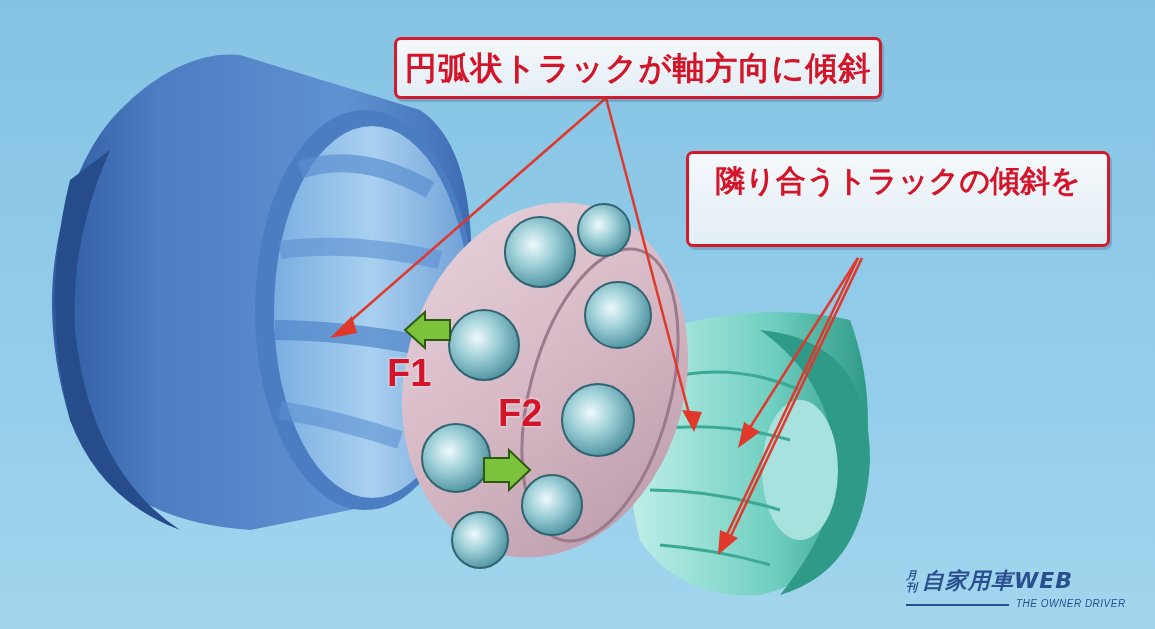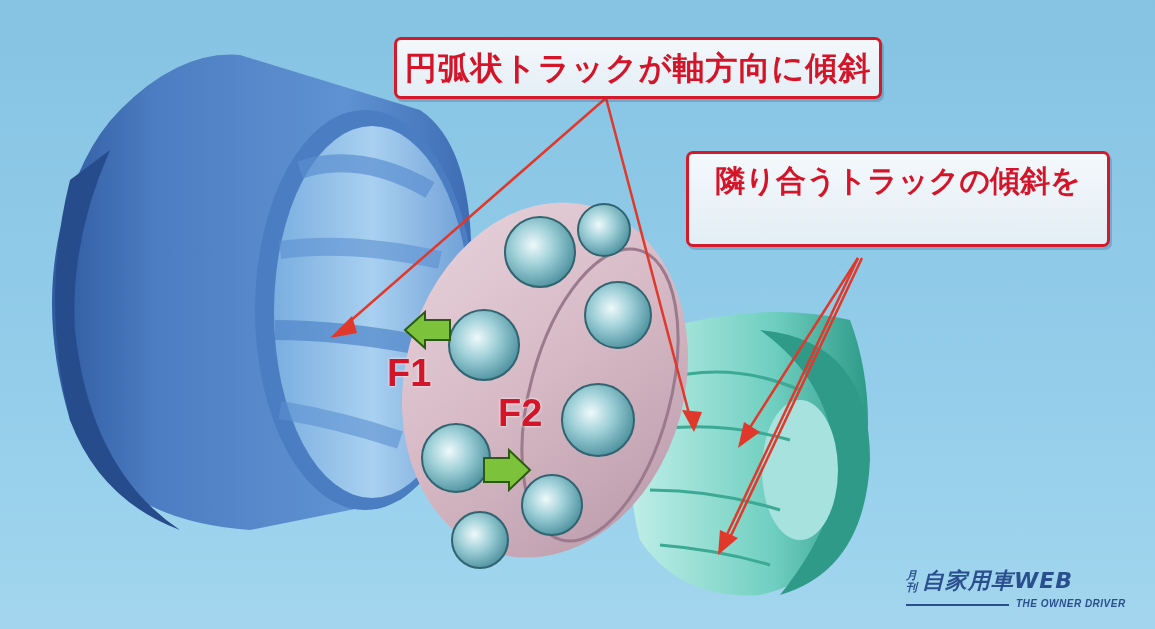--- a/index.html
+++ b/index.html
@@ -10,21 +10,21 @@
   .callout-1 { left: 394px; top: 37px; width: 482px; height: 56px; line-height: 56px; font-size: 32px; letter-spacing: 1px; }
   .callout-2 { left: 686px; top: 151px; width: 424px; height: 96px; font-size: 30px; line-height: 38px; padding-top: 8px; box-sizing: border-box; }
   .callout-2 .line { display: block; }
   .force-label { position: absolute; color: #d41428; font-weight: bold; font-size: 38px; font-family: "Liberation Sans", sans-serif; text-shadow: 0 0 3px #f2e6ea, 0 0 2px #f2e6ea; }
   .f1 { left: 387px; top: 352px; }
   .f2 { left: 498px; top: 392px; }
   .logo { position: absolute; left: 906px; top: 566px; width: 230px; height: 50px; color: #2a4f8e; }
   .logo .small { position: absolute; left: 0; top: 4px; font-size: 11px; line-height: 12px; font-weight: bold; width: 12px; font-style: italic; }
   .logo .main { position: absolute; left: 16px; top: 0; font-size: 22px; font-weight: bold; font-style: italic; letter-spacing: 1px; font-family: "DejaVu Sans", sans-serif; }
   .logo .rule { position: absolute; left: 0; top: 38px; width: 103px; height: 2px; background: #2a4f8e; }
-  .logo .sub { position: absolute; left: 110px; top: 32px; font-size: 10px; font-weight: bold; font-style: italic; letter-spacing: 0.5px; font-family: "Liberation Sans", sans-serif; }
+  .logo .sub { position: absolute; left: 110px; top: 32px; font-size: 10px; font-weight: normal; font-style: italic; letter-spacing: 0.5px; font-family: "Liberation Sans", sans-serif; }
 </style>
 </head>
 <body>
 
 <div class="stage">
 
   <svg class="art" width="1155" height="629" viewBox="0 0 1155 629">
     <defs>
       <linearGradient id="housingBody" x1="0" y1="0" x2="1" y2="0">
         <stop offset="0" stop-color="#2f5aa0"></stop>

